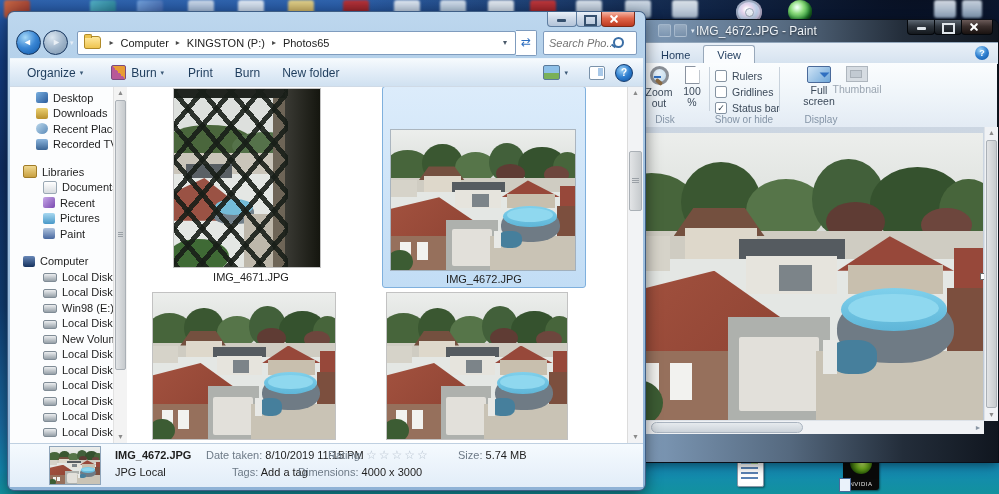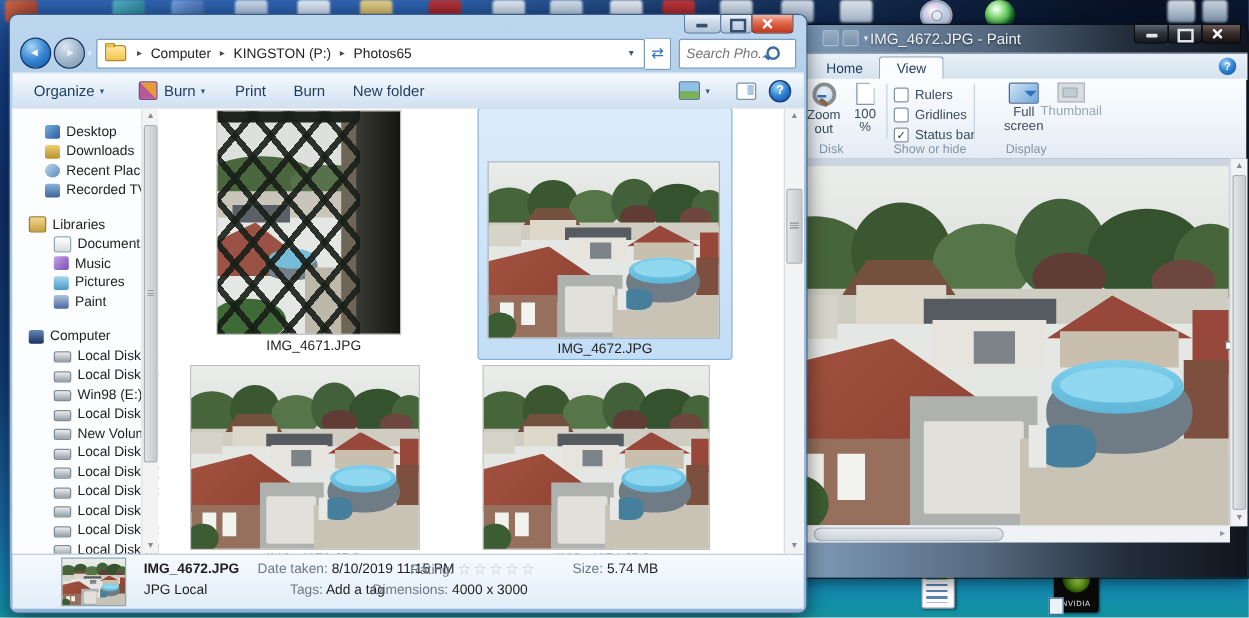--- a/index.html
+++ b/index.html
@@ -411,21 +411,21 @@
           <span class="viewsico"></span>
             <span class="tb-drop">▾</span>
         </div>
         <span class="previco"></span>
         <span class="helpcirc">?</span>
       </div>
     </div>
 
     <div class="ex-main">
       <div class="ex-side">
-        <div style="margin-top:11px;">
+        <div style="margin-top:3px;">
 
             <div class="srow">
               <span class="sico desktop-icon"></span>
               <span>Desktop</span>
             </div>
 
             <div class="srow">
               <span class="sico downloads-icon"></span>
               <span>Downloads</span>
             </div>
@@ -447,21 +447,21 @@
           </div>
           <div>
 
               <div class="srow">
                 <span class="sico documents-icon"></span>
                 <span>Documents</span>
               </div>
 
               <div class="srow">
                 <span class="sico music-icon"></span>
-                <span>Music</span>
+                <span>Recent</span>
               </div>
 
               <div class="srow">
                 <span class="sico pictures-icon"></span>
                 <span>Pictures</span>
               </div>
 
               <div class="srow">
                 <span class="sico videos-icon"></span>
                 <span>Paint</span>

